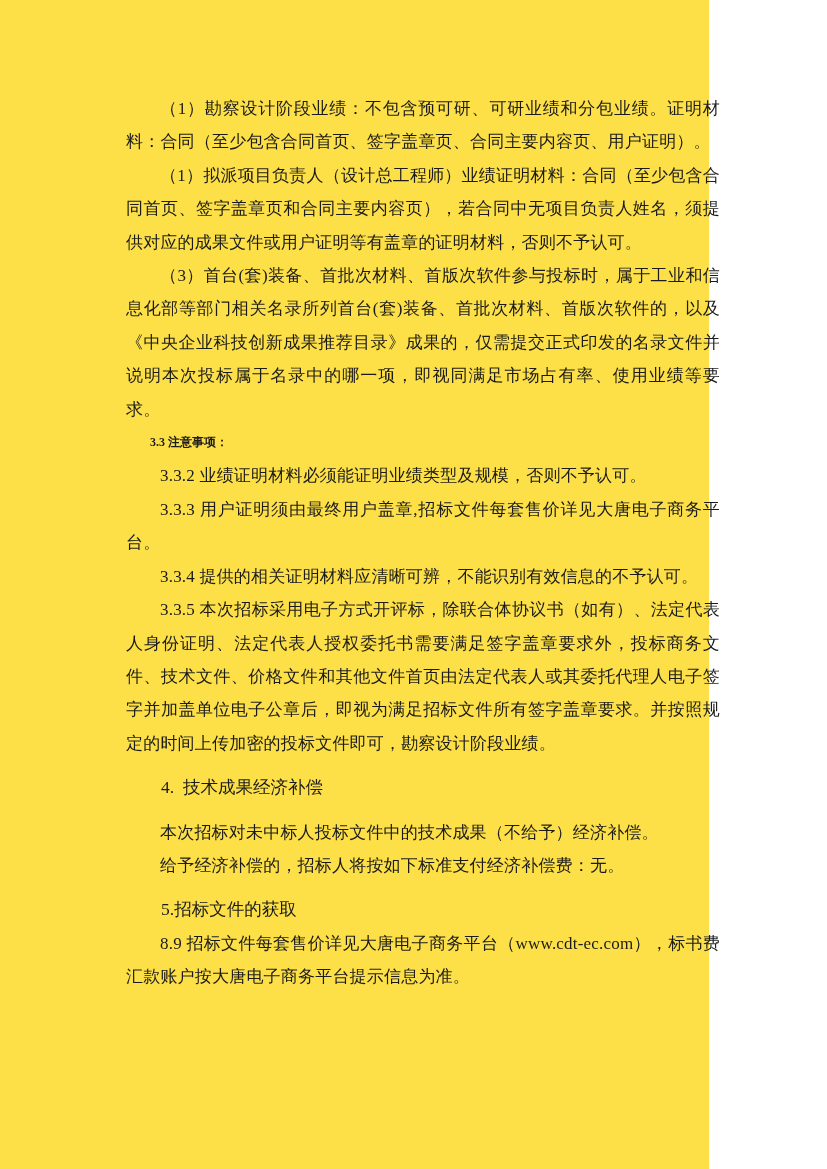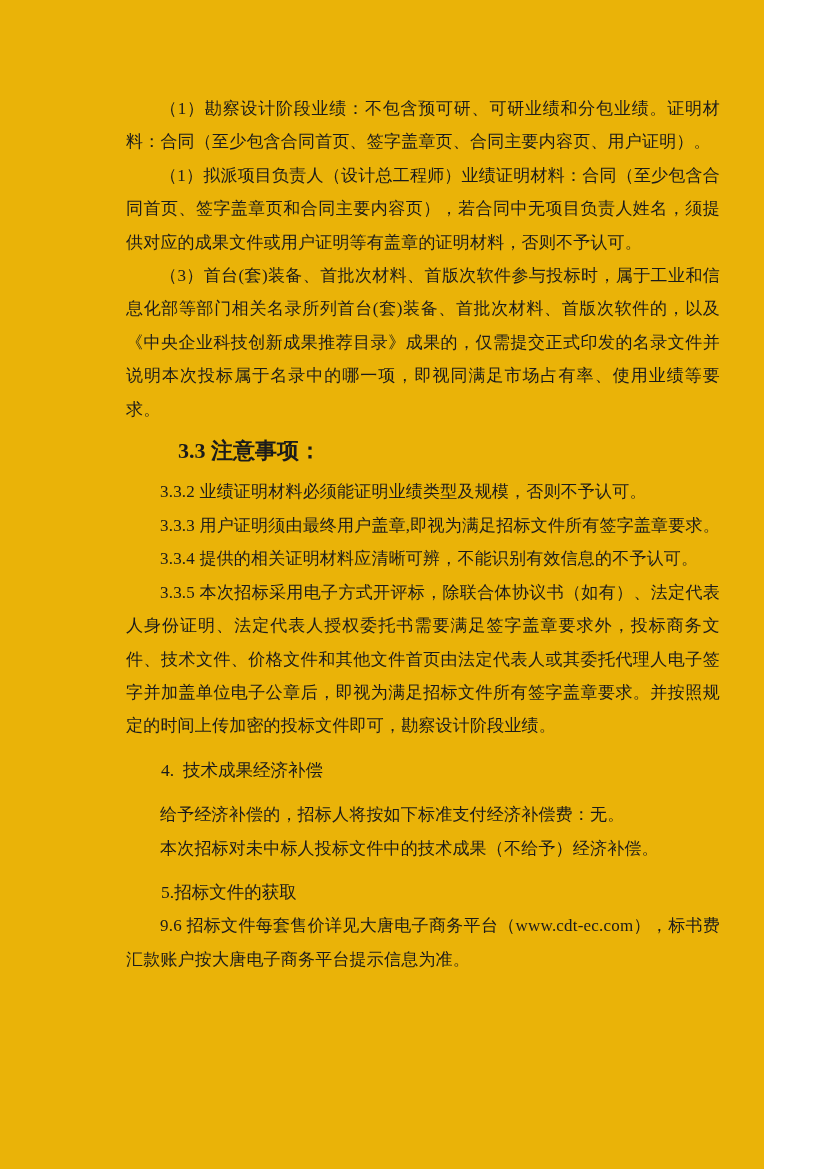--- a/index.html
+++ b/index.html
@@ -11,43 +11,44 @@
     height: 1169px;
     position: relative;
     background: #ffffff;
     overflow: hidden;
     font-family: "Liberation Serif", "DejaVu Serif", serif;
   }
   .doc-page {
     position: absolute;
     left: 0;
     top: 0;
-    width: 764px;
+    width: 662px;
     height: 1169px;
-    background: #eab308;
+    background: #fde047;
+    padding-left: 47px;
   }
   .doc-content {
     position: absolute;
     left: 126px;
     top: 92px;
     width: 594px;
     color: #1b1b1b;
   }
   .body-paragraph {
     margin: 0;
     font-size: 17px;
     line-height: 33.4px;
     text-align: justify;
     text-indent: 2em;
     letter-spacing: 0.2px;
     white-space: pre-wrap;
   }
   .sub-heading {
-    margin: 8px;
-    font-size: 22px;
+    margin: 0;
+    font-size: 12px;
     line-height: 33.4px;
     font-weight: 700;
     text-indent: 2em;
     white-space: pre-wrap;
   }
   .major-heading {
     margin: 11px 0 11px 0;
     font-size: 17.5px;
     line-height: 33.4px;
     font-weight: 400;
@@ -62,22 +63,22 @@
 <body>
 
 <div class="doc-page">
   <div class="doc-content" id="doc-content">
 
   <p class="body-paragraph">（1）勘察设计阶段业绩：不包含预可研、可研业绩和分包业绩。证明材料：合同（至少包含合同首页、签字盖章页、合同主要内容页、用户证明）。</p>
       <p class="body-paragraph">（1）拟派项目负责人（设计总工程师）业绩证明材料：合同（至少包含合同首页、签字盖章页和合同主要内容页），若合同中无项目负责人姓名，须提供对应的成果文件或用户证明等有盖章的证明材料，否则不予认可。</p>
       <p class="body-paragraph">（3）首台(套)装备、首批次材料、首版次软件参与投标时，属于工业和信息化部等部门相关名录所列首台(套)装备、首批次材料、首版次软件的，以及《中央企业科技创新成果推荐目录》成果的，仅需提交正式印发的名录文件并说明本次投标属于名录中的哪一项，即视同满足市场占有率、使用业绩等要求。</p>
       <p class="sub-heading">3.3 注意事项：</p>
       <p class="body-paragraph">3.3.2 业绩证明材料必须能证明业绩类型及规模，否则不予认可。</p>
-      <p class="body-paragraph">3.3.3 用户证明须由最终用户盖章,即视为满足招标文件所有签字盖章要求。</p>
+      <p class="body-paragraph">3.3.3 用户证明须由最终用户盖章,招标文件每套售价详见大唐电子商务平台。</p>
       <p class="body-paragraph">3.3.4 提供的相关证明材料应清晰可辨，不能识别有效信息的不予认可。</p>
       <p class="body-paragraph">3.3.5 本次招标采用电子方式开评标，除联合体协议书（如有）、法定代表人身份证明、法定代表人授权委托书需要满足签字盖章要求外，投标商务文件、技术文件、价格文件和其他文件首页由法定代表人或其委托代理人电子签字并加盖单位电子公章后，即视为满足招标文件所有签字盖章要求。并按照规定的时间上传加密的投标文件即可，勘察设计阶段业绩。</p>
       <p class="major-heading">4.  技术成果经济补偿</p>
+      <p class="body-paragraph">本次招标对未中标人投标文件中的技术成果（不给予）经济补偿。</p>
       <p class="body-paragraph">给予经济补偿的，招标人将按如下标准支付经济补偿费：无。</p>
-      <p class="body-paragraph">本次招标对未中标人投标文件中的技术成果（不给予）经济补偿。</p>
       <p class="major-heading extra-gap-after">5.招标文件的获取</p>
-      <p class="body-paragraph">9.6 招标文件每套售价详见大唐电子商务平台（www.cdt-ec.com），标书费汇款账户按大唐电子商务平台提示信息为准。</p>
+      <p class="body-paragraph">8.9 招标文件每套售价详见大唐电子商务平台（www.cdt-ec.com），标书费汇款账户按大唐电子商务平台提示信息为准。</p>
     </div>
 </div>
 
 </body></html>

